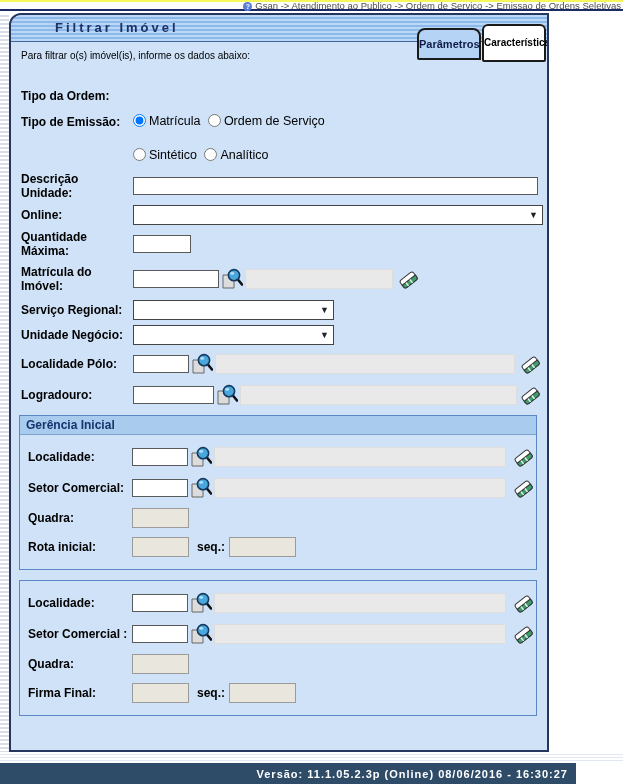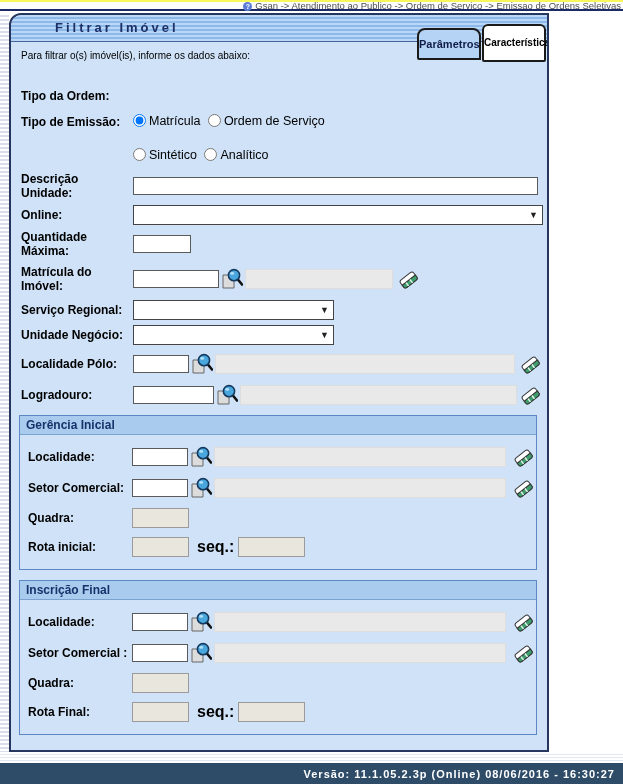--- a/index.html
+++ b/index.html
@@ -86,40 +86,40 @@
   }
   .ro-long{
     height:20px;box-sizing:border-box;background:#e9e9e9;border:1px solid #dddddd;
   }
   .dis{
     height:20px;box-sizing:border-box;background:#e9e6dd;border:1px solid #9b9b9b;
   }
   .w148{width:148px;} .w316{width:316px;} .w368{width:368px;} .w304{width:304px;}
   .w57{width:57px;} .w67{width:67px;}
   .ic-btn{margin:0 2px;cursor:pointer;flex-shrink:0;display:inline-flex;}
-  .seq-lbl{font-size:16px;font-weight:bold;margin:0 4px 0 8px;}
+  .seq-lbl{font-size:12px;font-weight:bold;margin:0 4px 0 8px;}
   
   .section{
     border:1px solid #5b87c5;margin:9px 6px 10px 4px;background:var(--panel_bg,#cfe2f7);
   }
   .section-hd{
     background:var(--section_header_bg,#a9cbee);
     color:var(--section_header_text,#17336b);
     font-size:12px;font-weight:bold;padding:2px 6px;
     border-bottom:1px solid #7ba3d0;
   }
   .section .row{margin:9px 0 9px 8px;}
   .section .lbl{width:104px;}
   
   .pre-footer{
     position:absolute;left:0;top:752px;width:623px;height:11px;
     background:repeating-linear-gradient(180deg,#ffffff 0 2px,#e1e8f2 2px 3px);
   }
   .footer{
-    position:absolute;left:0;top:763px;width:623px;height:21px;
+    position:absolute;left:0;top:763px;width:576px;height:21px;
     background:var(--footer_bg,#2e4c68);
     display:flex;align-items:center;justify-content:flex-end;
     box-sizing:border-box;padding-right:8px;
   }
   .footer span{
     color:var(--footer_text,#ffffff);font-size:11px;font-weight:bold;letter-spacing:1px;
   }
 </style>
 </head>
 <body>
@@ -299,21 +299,20 @@
       </div>
       <div class="row" style="margin-bottom:12px;">
         <div class="lbl">Rota inicial:</div>
         <div class="dis w57"></div>
         <span class="seq-lbl">seq.:</span>
         <div class="dis w67"></div>
       </div>
     </div>
 
     <div class="section">
-      <div class="section-hd">Inscrição Final</div>
       <div class="row" style="margin-top:11px;">
         <div class="lbl">Localidade:</div>
         <input type="text" class="in-sm" value="" style="">
         <span class="ic-btn">
             <svg width="22" height="22" viewBox="0 0 22 22">
               <use href="#svg-search"></use>
             </svg>
           </span>
         <div class="ro-long w304"></div>
         <span class="ic-btn" style="margin-left:8px;">
@@ -335,21 +334,21 @@
             <svg width="20" height="20" viewBox="0 0 20 20">
               <use href="#svg-eraser"></use>
             </svg>
           </span>
       </div>
       <div class="row">
         <div class="lbl">Quadra:</div>
         <div class="dis w57"></div>
       </div>
       <div class="row" style="margin-bottom:12px;">
-        <div class="lbl">Rota Final:</div>
+        <div class="lbl">Firma Final:</div>
         <div class="dis w57"></div>
         <span class="seq-lbl">seq.:</span>
         <div class="dis w67"></div>
       </div>
     </div>
 
   </div>
 </div>
 
 <div class="pre-footer"></div>

